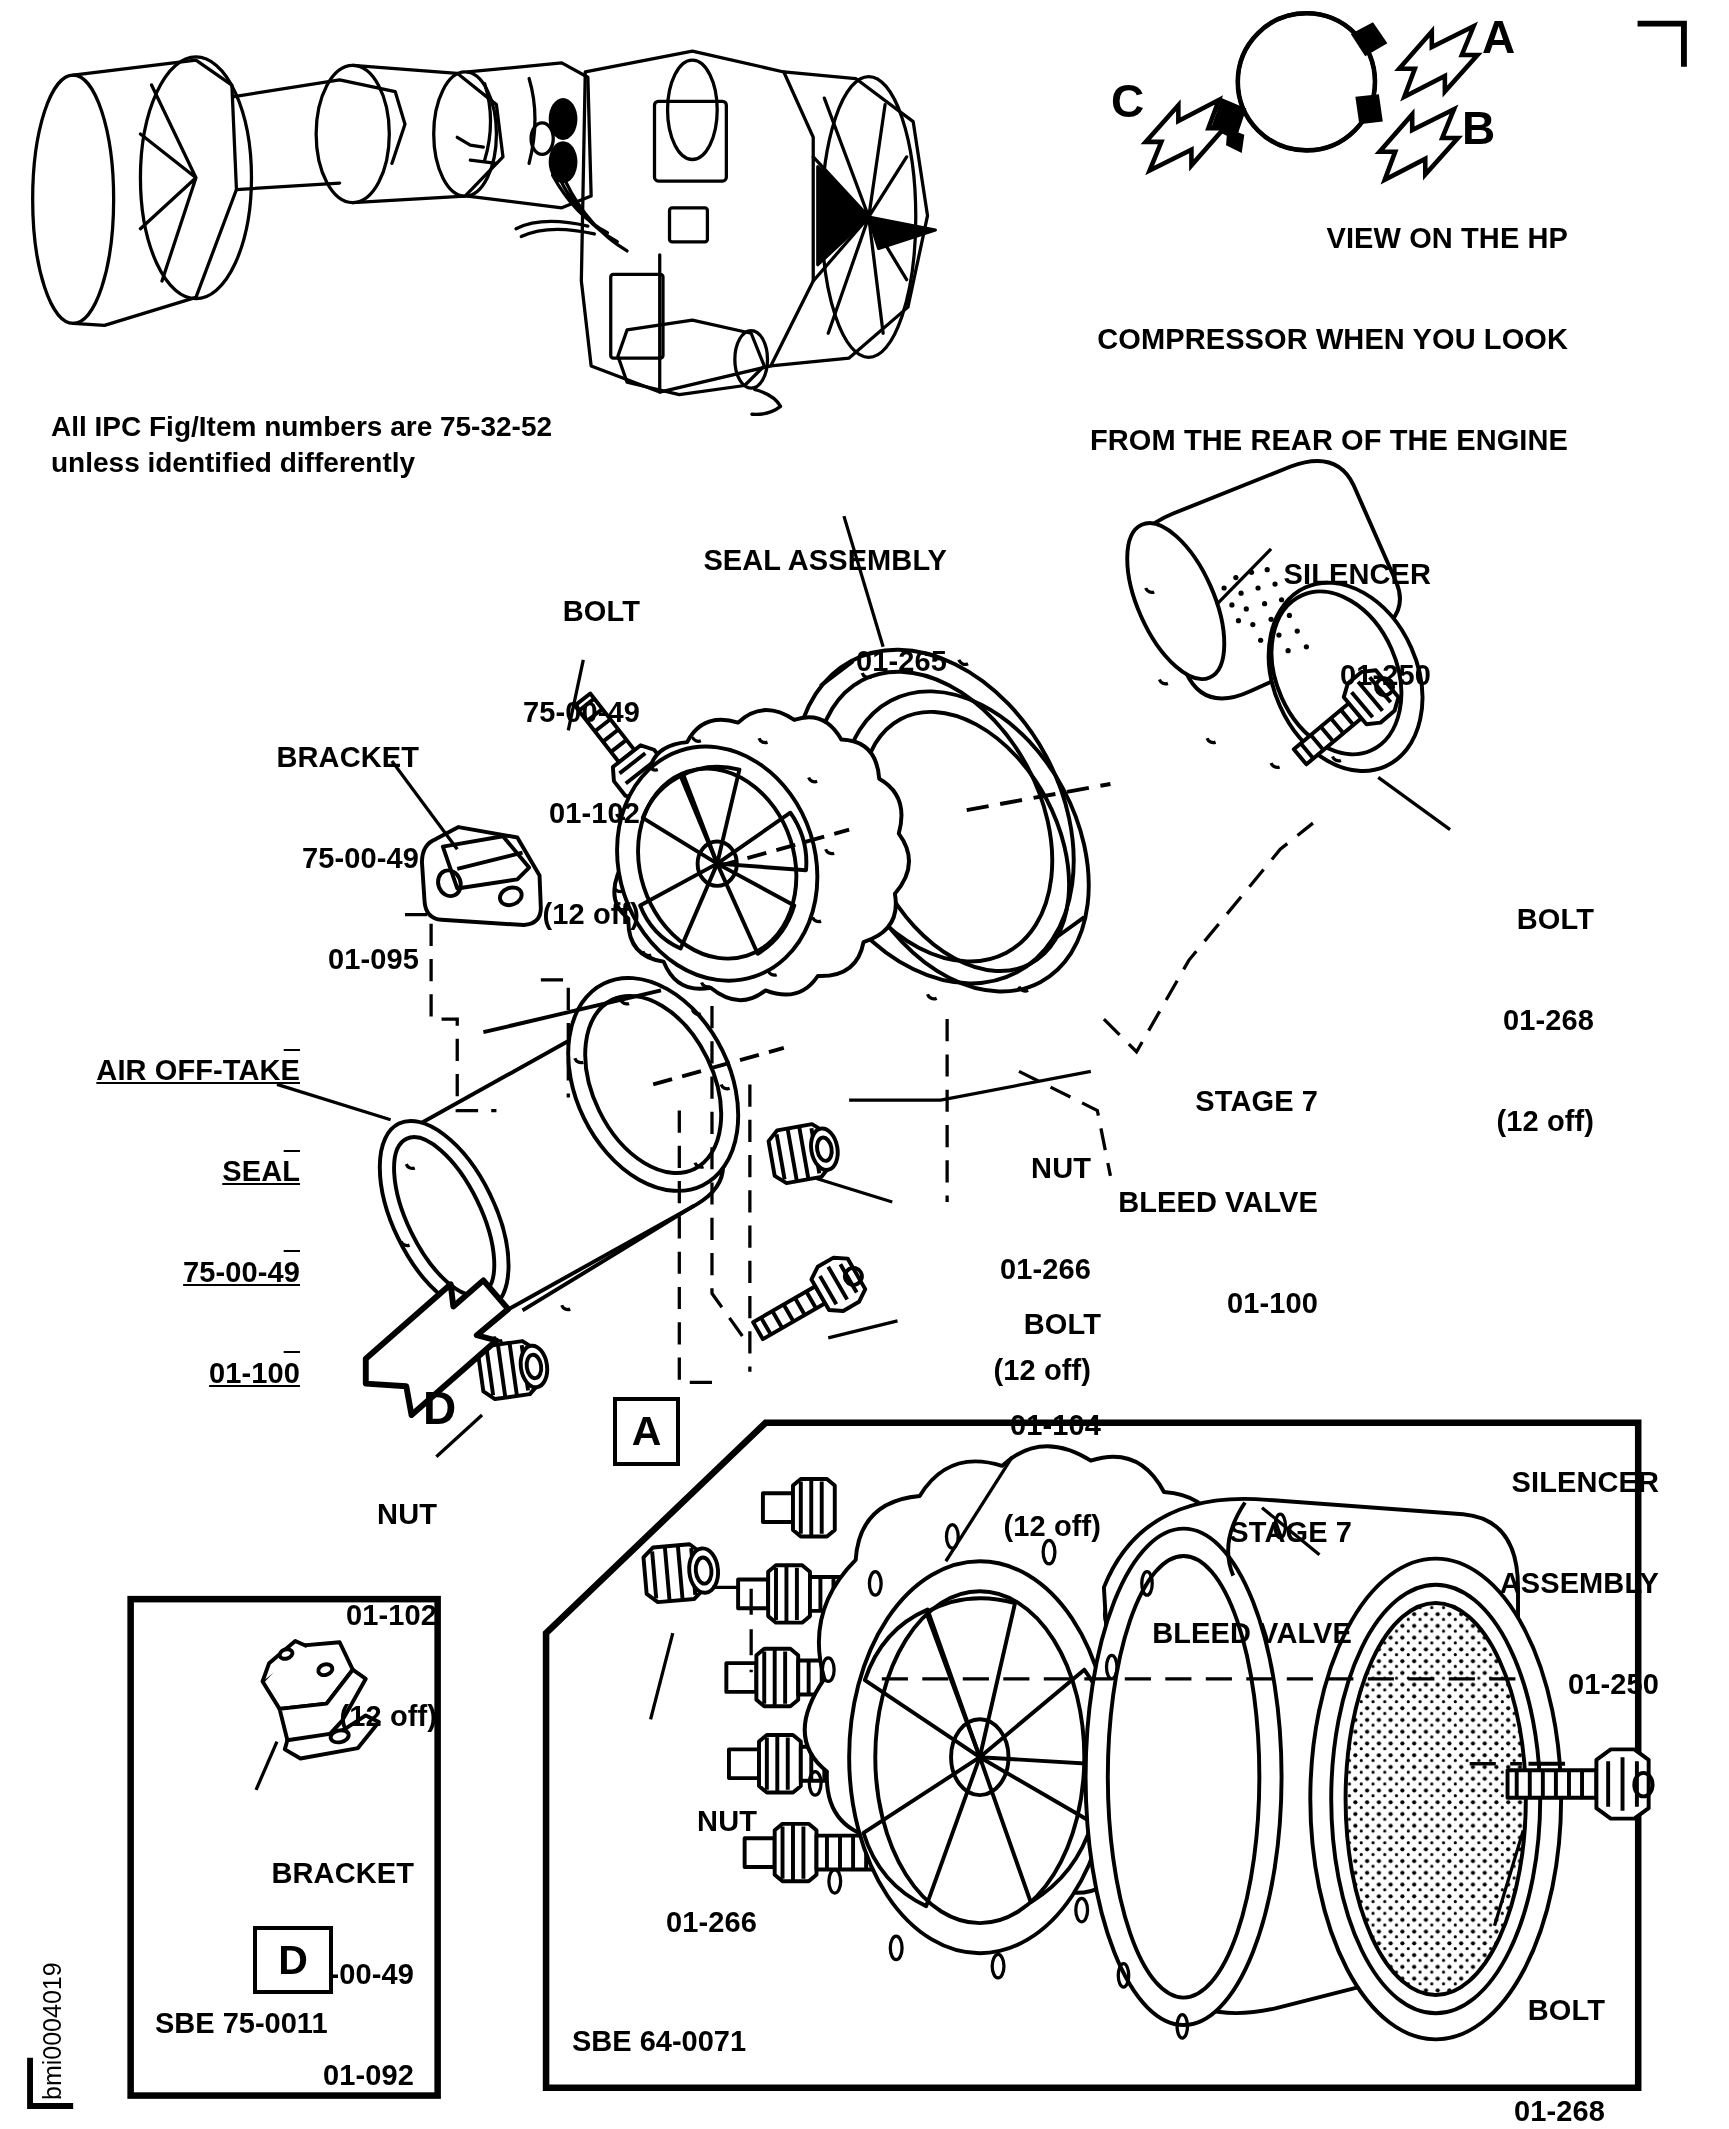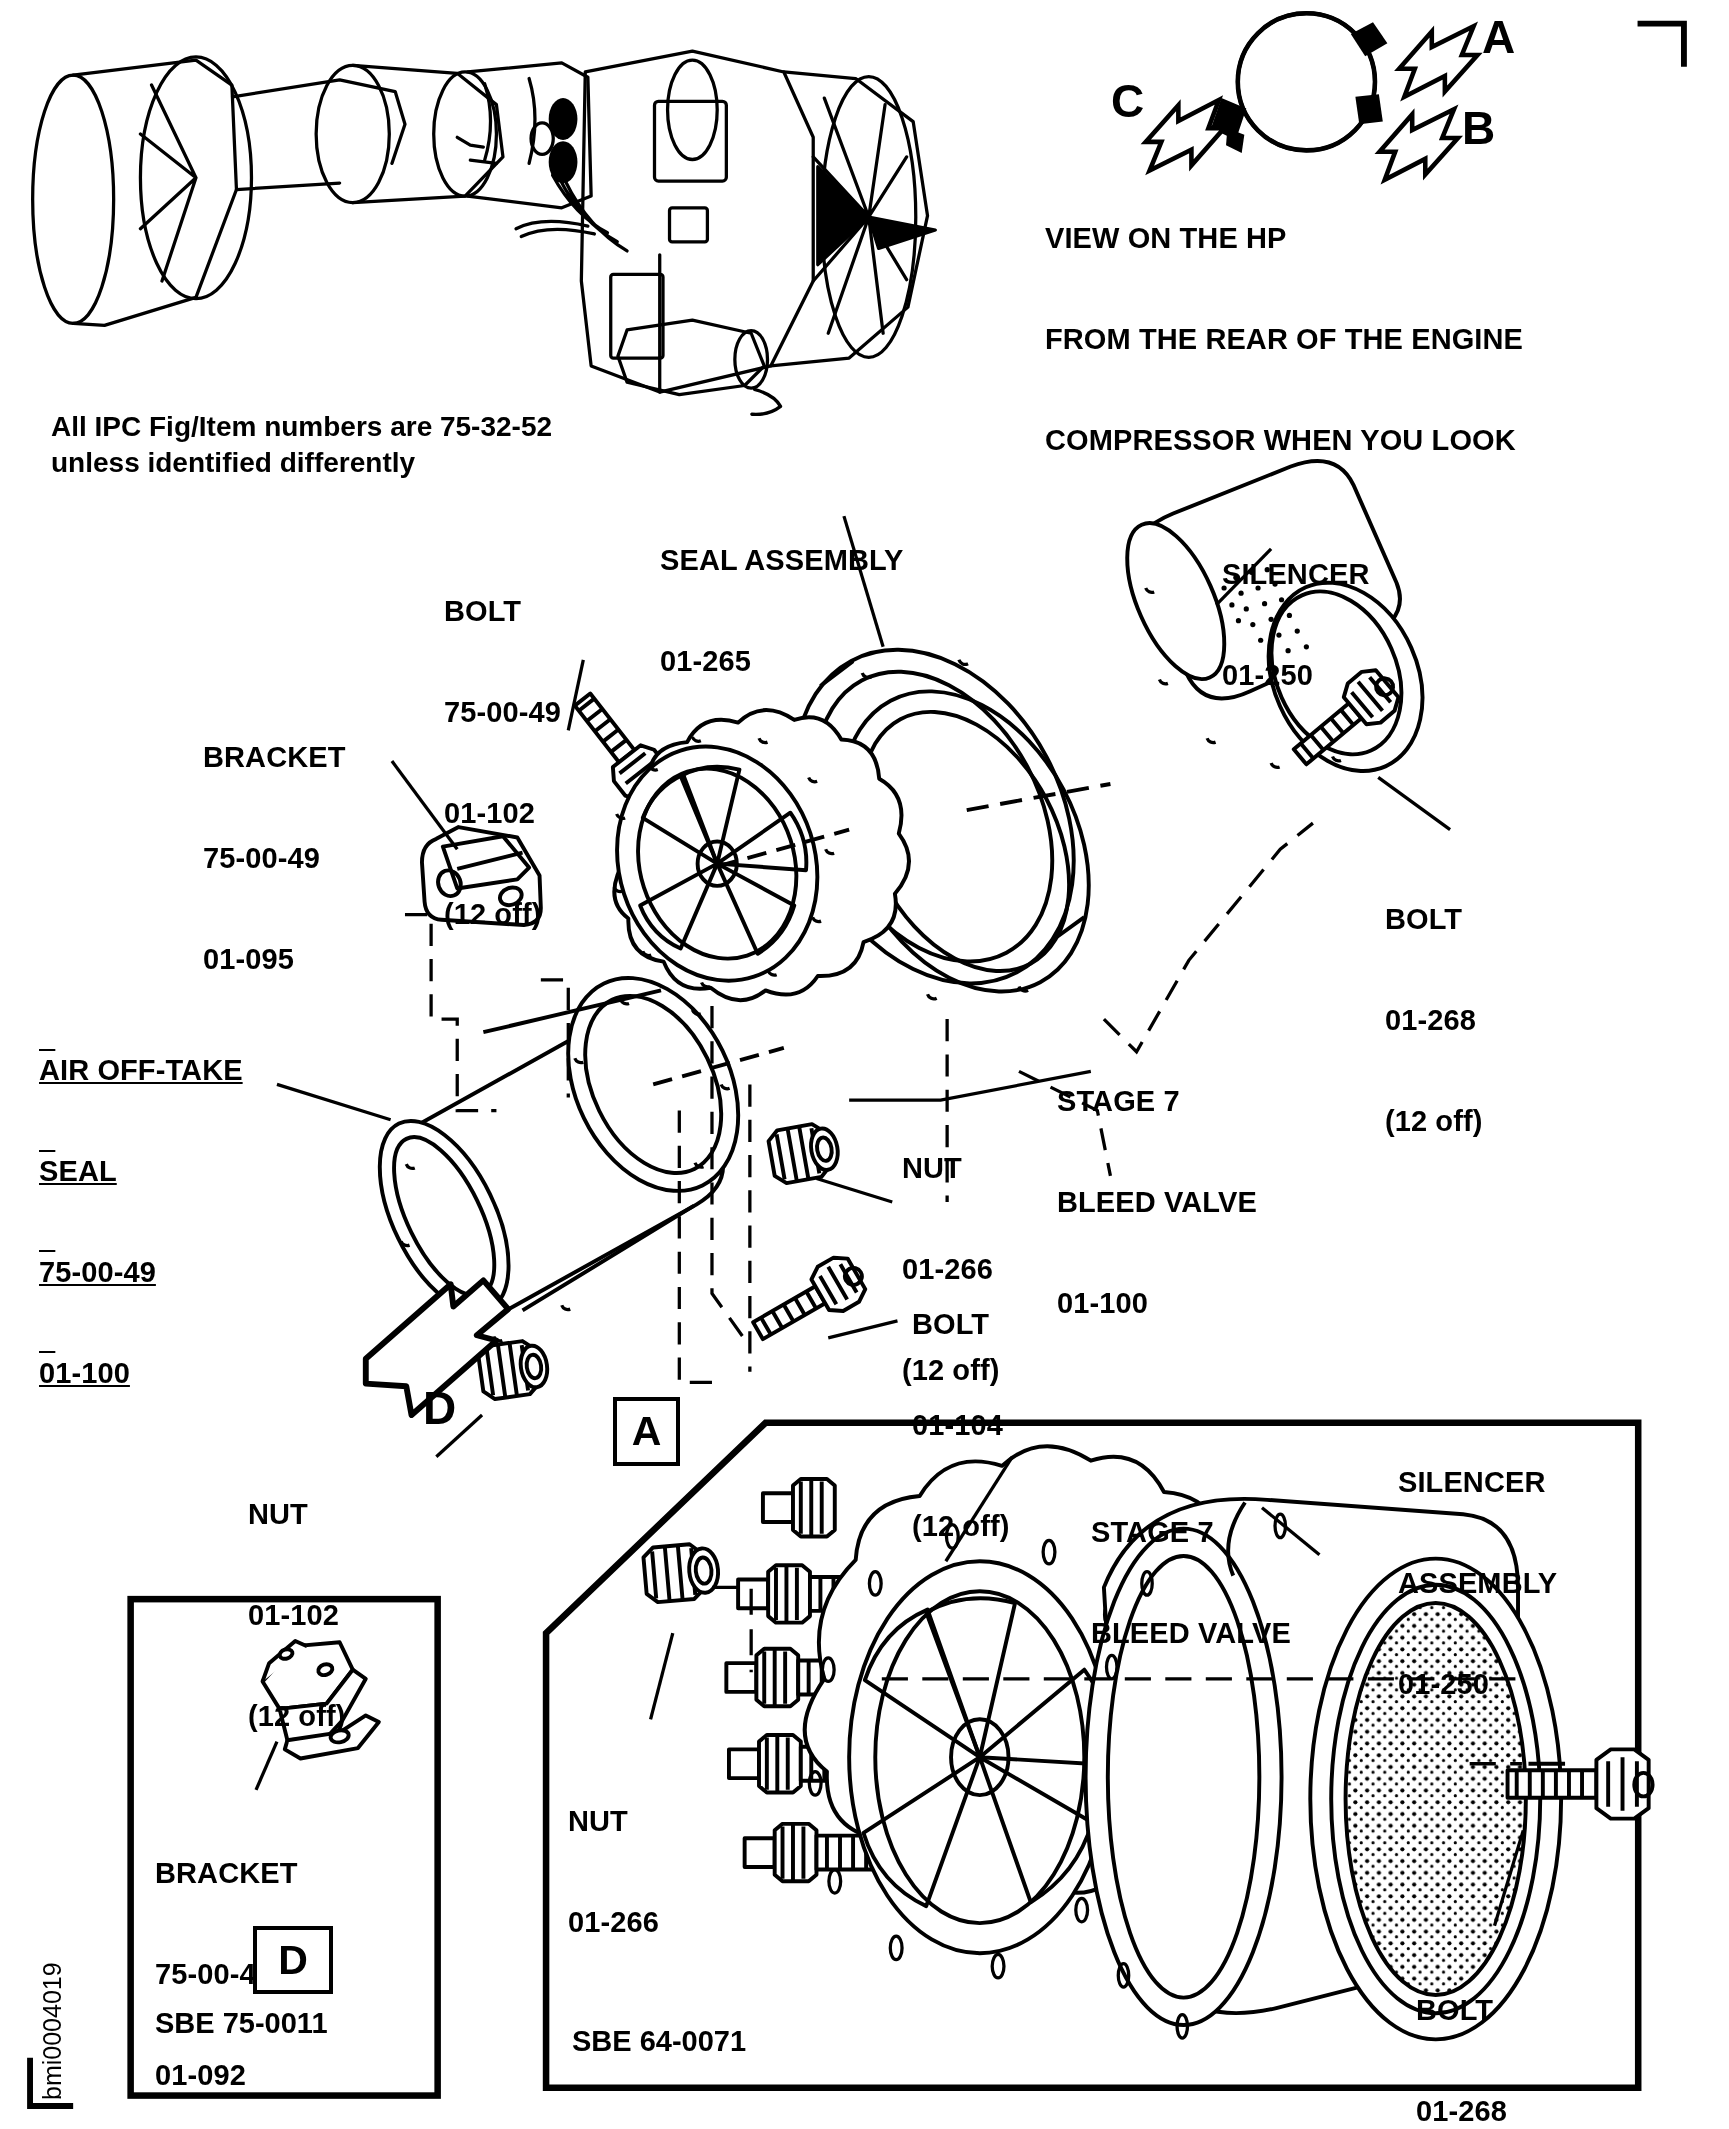--- a/index.html
+++ b/index.html
@@ -1,21 +1,21 @@
 <!DOCTYPE html>
 <html style="font-size:10.5px"><head>
 <meta charset="utf-8">
 <style>
   html,body{margin:0;padding:0;background:#fff;}
   body{width:1729px;height:2129px;position:relative;overflow:hidden;
        font-family:"Liberation Sans", sans-serif;color:#000;}
   .stage{position:absolute;left:0;top:0;width:1729px;height:2129px;}
   svg{position:absolute;left:0;top:0;width:1729px;height:2129px;overflow:visible;}
   .lbl{position:absolute;font-weight:700;letter-spacing:0.1px;line-height:1.16;
-       text-align:left;white-space:pre;color:#000;}
+       text-align:right;white-space:pre;color:#000;}
   .t44{font-size:29px;}
   .note{position:absolute;font-size:28px;font-weight:700;line-height:1.3;
         text-align:left;white-space:pre;letter-spacing:0px;}
   .bigltr{position:absolute;font-size:46px;font-weight:700;line-height:1;}
   .boxltr{position:absolute;font-size:41px;font-weight:700;
           border:4.6px solid #000;display:flex;align-items:center;justify-content:center;
           background:#fff;}
   .vert{position:absolute;font-size:25px;font-weight:400;
         transform:rotate(-90deg);transform-origin:left top;white-space:nowrap;}
   .sbe{position:absolute;font-size:29px;font-weight:700;white-space:nowrap;}
@@ -421,22 +421,22 @@
 
 <div class="note" style="left:51px;top:409px;"><span>All IPC Fig/Item numbers are 75-32-52</span>
 <span>unless identified differently</span></div>
 
 <div class="bigltr" style="left:1482px;top:14.4px;">A</div>
 <div class="bigltr" style="left:1462px;top:105px;">B</div>
 <div class="bigltr" style="left:1111px;top:78px;">C</div>
 
 <div class="lbl t44" style="left:1045px;top:155px;width:523px;">
   <div>VIEW ON THE HP</div>
+  <div>COMPRESSOR WHEN YOU LOOK</div>
   <div>FROM THE REAR OF THE ENGINE</div>
-  <div>COMPRESSOR WHEN YOU LOOK</div>
 </div>
 
 <div class="lbl t44" style="left:444px;top:528px;width:196px;">
   <div>BOLT</div>
   <div>75-00-49</div>
   <div>01-102</div>
   <div>(12 off)</div>
 </div>
 
 <div class="lbl t44" style="left:660px;top:477px;width:287px;">

